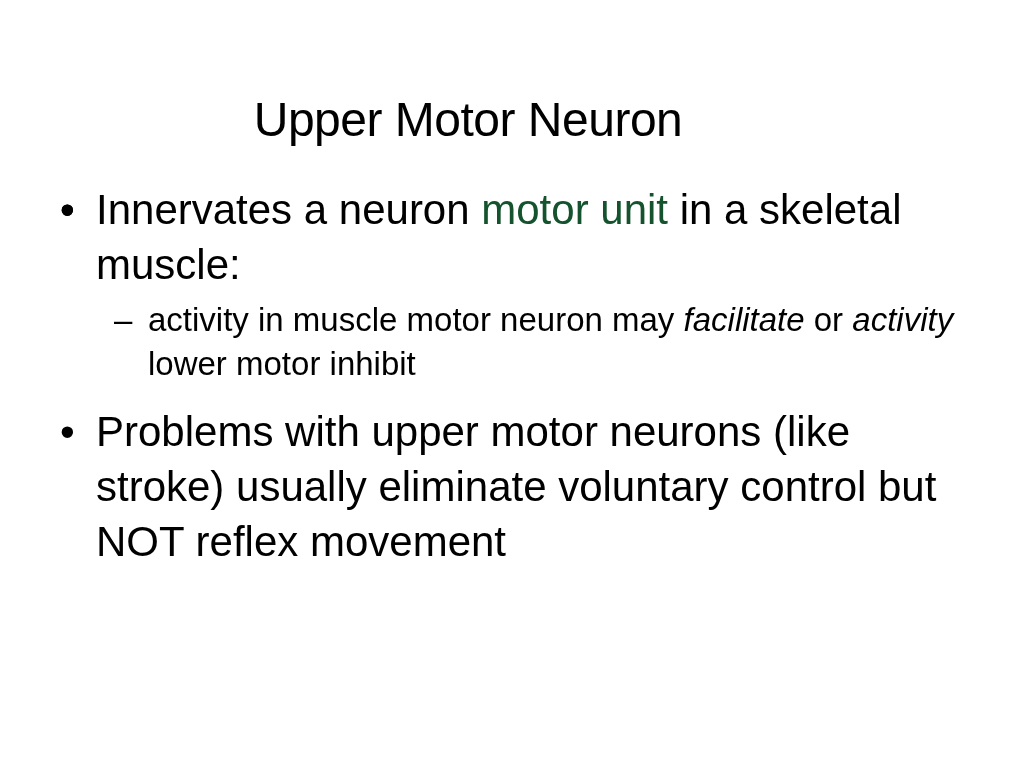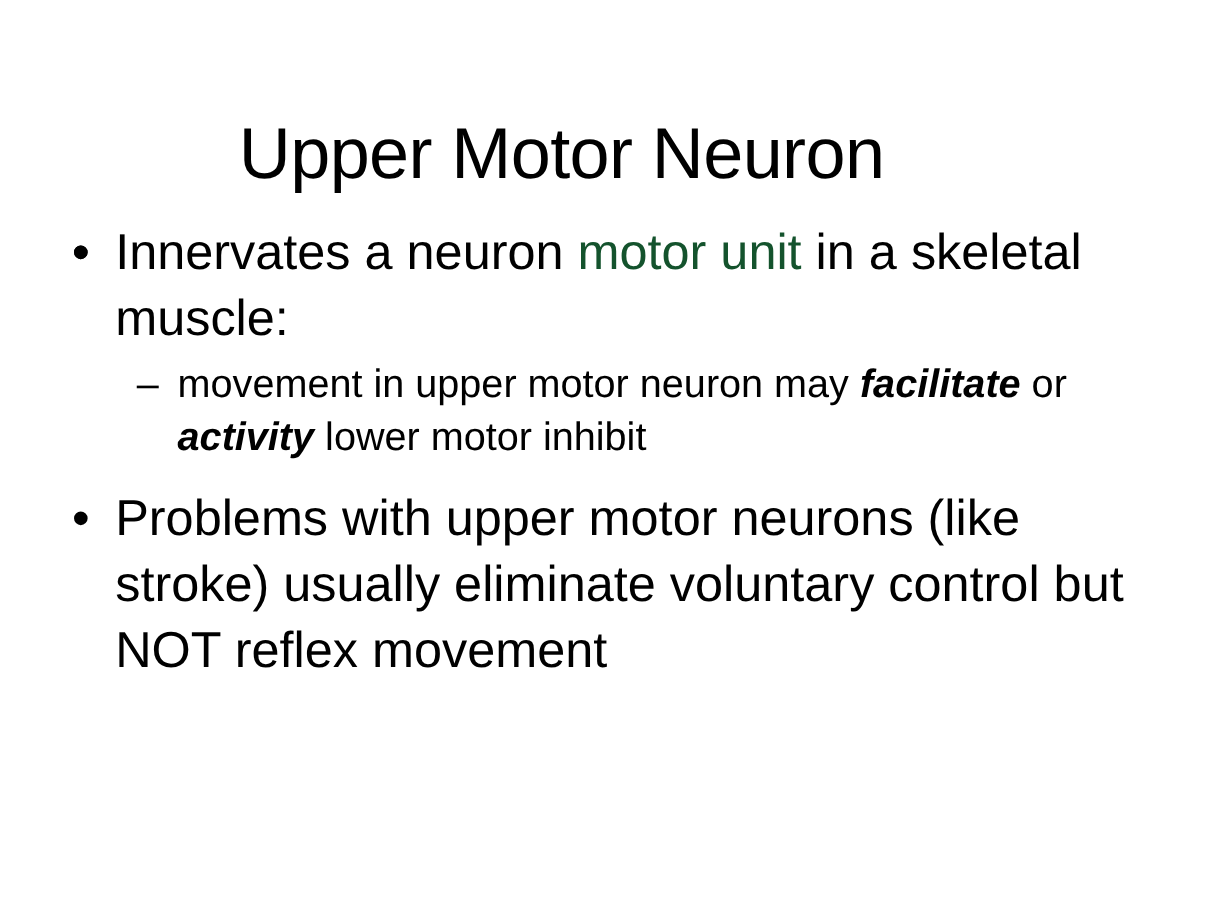--- a/index.html
+++ b/index.html
@@ -24,21 +24,21 @@
     box-sizing: border-box;
   }
 
   
   .slide-title {
     position: absolute;
     left: 0;
     top: 56px;
     width: 936px;
     text-align: center;
-    font-size: 60px;
+    font-size: 48px;
     line-height: 64px;
     font-weight: normal;
     letter-spacing: -0.5px;
     color: #000000;
     white-space: nowrap;
   }
 
   
   .body-list {
     position: absolute;
@@ -90,21 +90,20 @@
     text-align: left;
     color: #000000;
   }
 
   .accent {
     color: #14532d;
   }
 
   .ital {
     font-style: italic;
-    font-weight: bold;
   }
 
   .spacer-sm { height: 8px; }
 </style>
 </head>
 <body>
 
 <div class="slide">
 
   <h1 class="slide-title">Upper Motor Neuron</h1>
@@ -116,21 +115,21 @@
     </div>
 
     <div class="bullet-item">
       <span class="marker">•</span>
       <span><span>Innervates a neuron </span><span class="accent">motor unit</span><span> in a skeletal muscle:</span></span>
     </div>
 
     <div class="sub-list">
       <div class="sub-item">
         <span class="marker">–</span>
-        <span><span>movement in upper motor neuron may </span><span class="ital">facilitate</span><span> or </span><span class="ital">activity</span><span> lower motor inhibit</span></span>
+        <span><span>activity in muscle motor neuron may </span><span class="ital">facilitate</span><span> or </span><span class="ital">activity</span><span> lower motor inhibit</span></span>
       </div>
     </div>
 
     <div class="spacer-sm"></div>
 
     <div class="bullet-item">
       <span class="marker">•</span>
       <span>Problems with upper motor neurons (like stroke) usually eliminate voluntary control but NOT reflex movement</span>
     </div>
 

